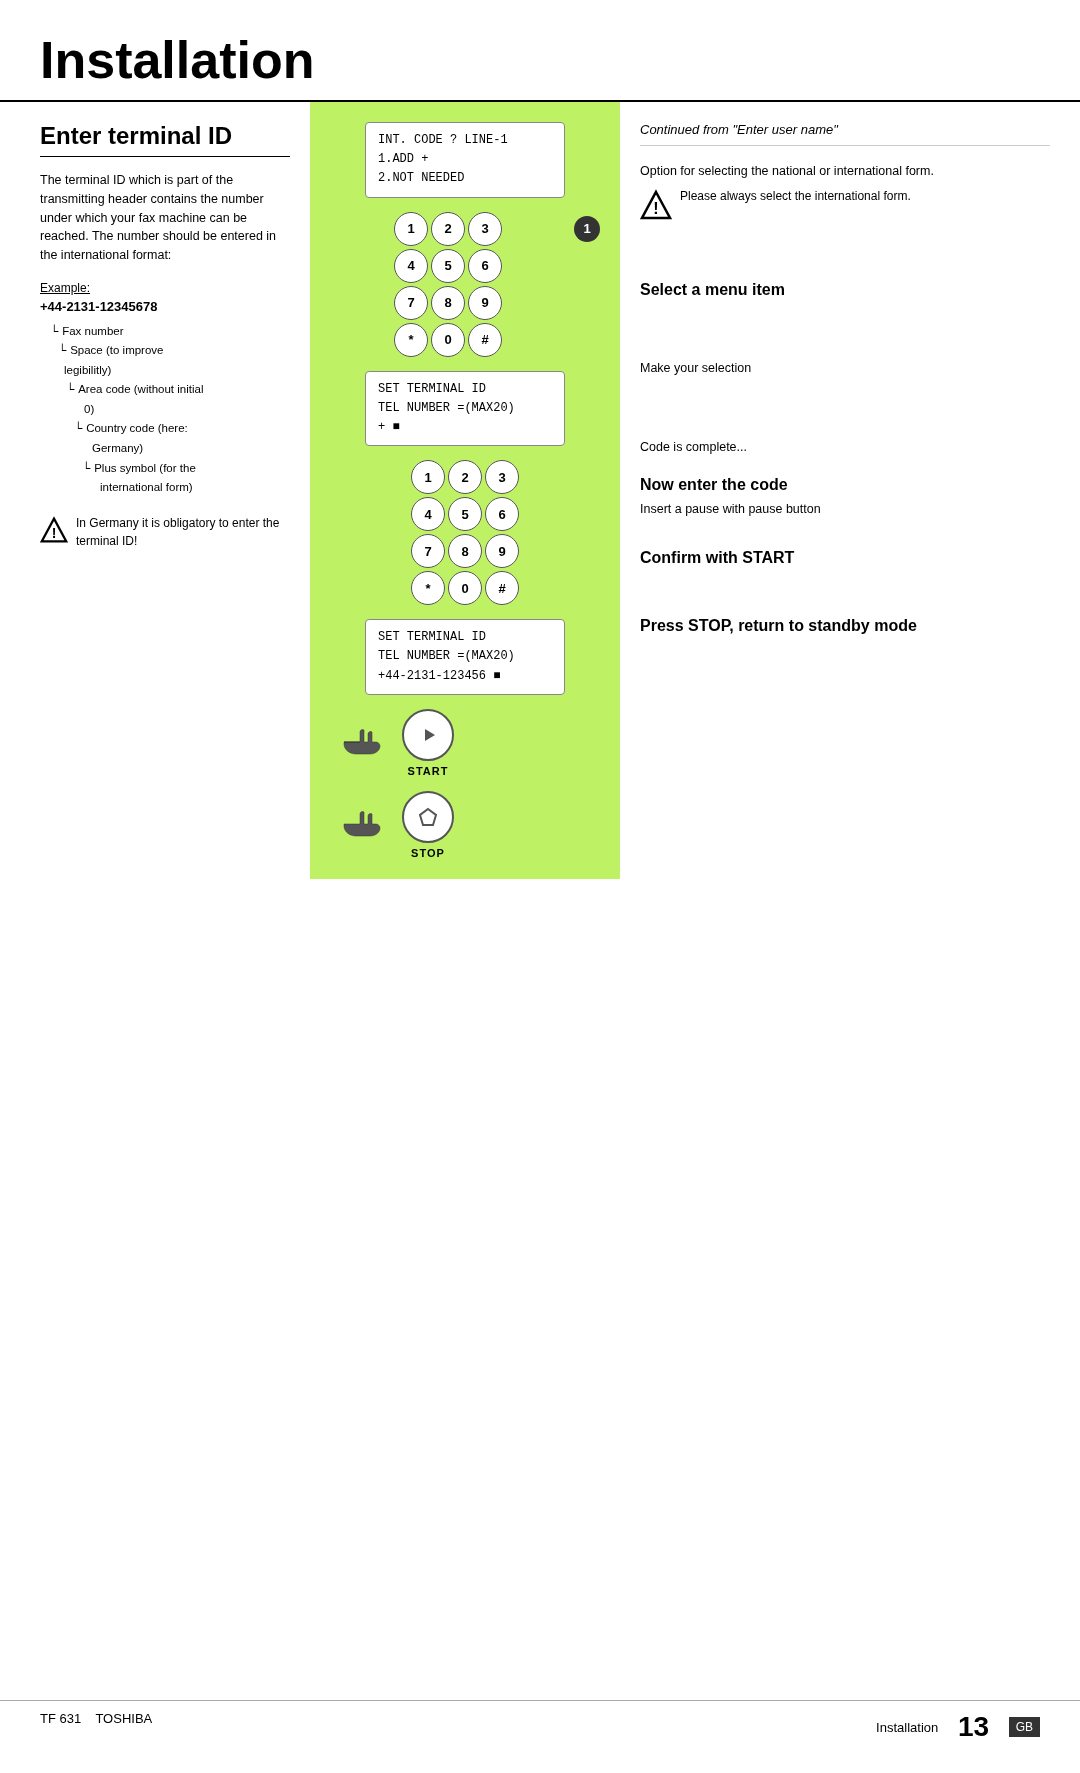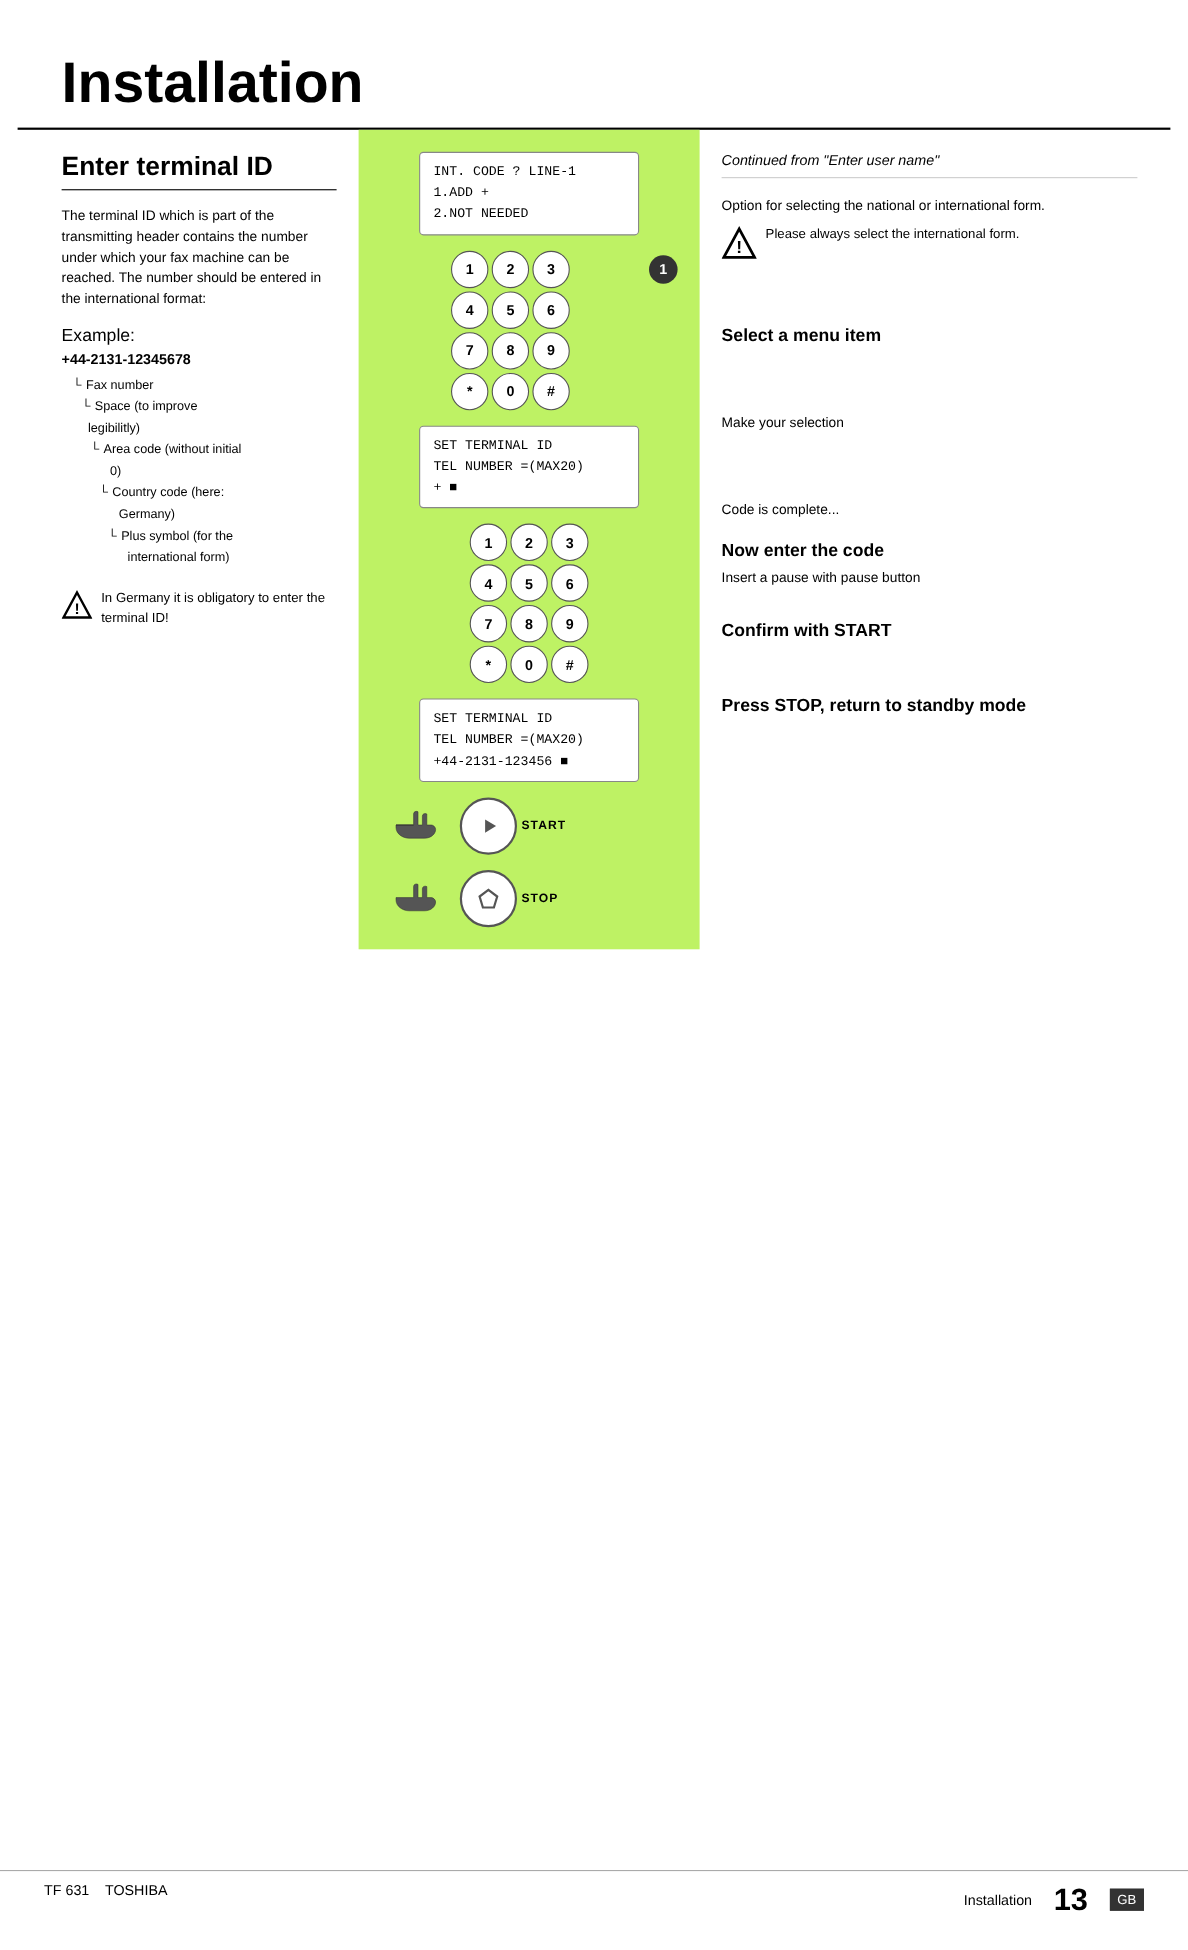--- a/index.html
+++ b/index.html
@@ -9,21 +9,21 @@
       background: #ffffff;
       font-family: Arial, Helvetica, sans-serif;
       font-size: 14px;
       color: #000;
       position: relative;
     }
 
     .page-container {
       width: 1080px;
       min-height: 1773px;
-      padding: 16px;
+      padding: 0;
       position: relative;
     }
 
     
     .page-title {
       font-size: 52px;
       font-weight: bold;
       padding: 30px 40px 10px 40px;
       border-bottom: 2px solid #000;
       margin-bottom: 0;
@@ -51,22 +51,23 @@
       margin-bottom: 14px;
     }
 
     .left-col .description {
       font-size: 12.5px;
       line-height: 1.5;
       margin-bottom: 16px;
     }
 
     .example-label {
-      font-size: 16px;
+      font-size: 12px;
       margin-bottom: 4px;
+      text-decoration: underline;
     }
 
     .example-number {
       font-size: 13px;
       font-weight: bold;
       margin-bottom: 8px;
     }
 
     .example-tree {
       font-size: 11.5px;
@@ -155,20 +156,21 @@
       border-radius: 50%;
       border: 2px solid #555;
       background: #fff;
       display: flex;
       align-items: center;
       justify-content: center;
     }
 
     .button-row {
       display: flex;
+      flex-direction: column;
       align-items: center;
       gap: 4px;
     }
 
     .button-label {
       font-size: 11px;
       font-weight: bold;
       letter-spacing: 1px;
     }
 

